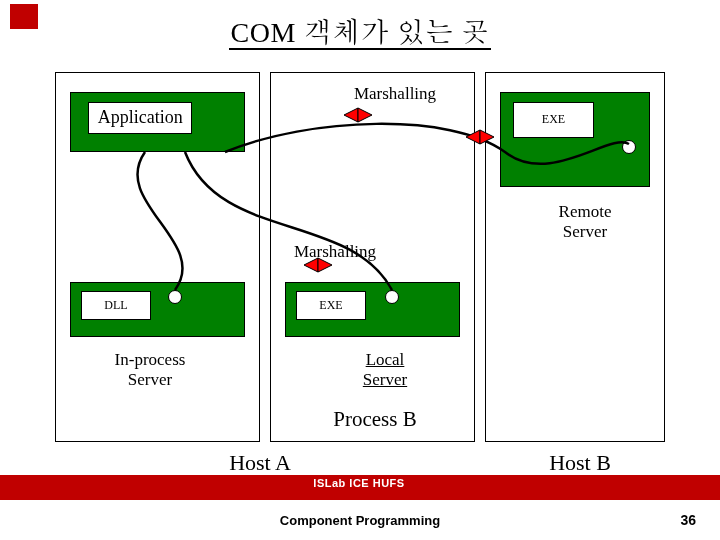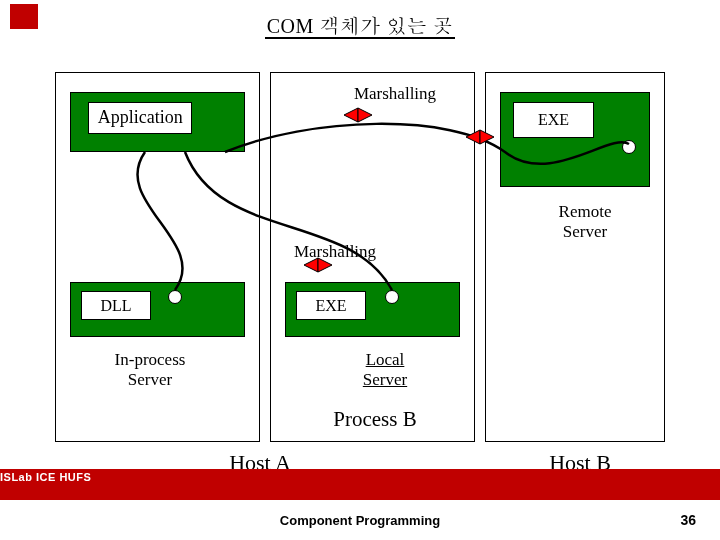--- a/index.html
+++ b/index.html
@@ -15,21 +15,21 @@
     position: absolute;
     left: 10px; top: 4px;
     width: 28px; height: 25px;
     background: #c00000;
   }
   .title {
     position: absolute;
     left: 0; top: 10px;
     width: 100%;
     text-align: center;
-    font-size: 20px;
+    font-size: 28px;
     font-weight: 400;
     letter-spacing: 0.5px;
     font-family: "Times New Roman", "Batang", serif;
   }
   .title .underline {
     border-bottom: 2px solid #000;
     padding: 0 2px;
   }
   .stage {
     position: absolute;
@@ -57,21 +57,21 @@
     width: 60%;
     height: 54%;
     background: #fff;
     border: 1px solid #000;
     display: flex;
     align-items: center;
     justify-content: center;
     font-size: 19px;
   }
   .gbox.application .label { font-size: 18px; }
-  .gbox.small .label { font-size: 16px; text-align: right; }
+  .gbox.small .label { font-size: 12px; text-align: right; }
 
   .node {
     position: absolute;
     width: 14px; height: 14px;
     background: #fff;
     border: 1.5px solid #000;
     border-radius: 50%;
   }
   .caption {
     position: absolute;
@@ -97,27 +97,27 @@
   svg.wires {
     position: absolute;
     left: 0; top: 0;
     width: 620px; height: 395px;
     pointer-events: none;
   }
   .footer-bar {
     position: absolute;
     left: 0; bottom: 40px;
     width: 100%;
-    height: 31px;
+    height: 25px;
     background: #c00000;
     color: #fff;
     font-family: Arial, sans-serif;
     font-weight: bold;
     font-size: 11px;
-    text-align: left;
+    text-align: center;
     padding-right: 2px;
     line-height: 16px;
     letter-spacing: 0.5px;
   }
   .footer-caption {
     position: absolute;
     left: 0; bottom: 12px;
     width: 100%;
     text-align: center;
     font-family: Arial, sans-serif;

